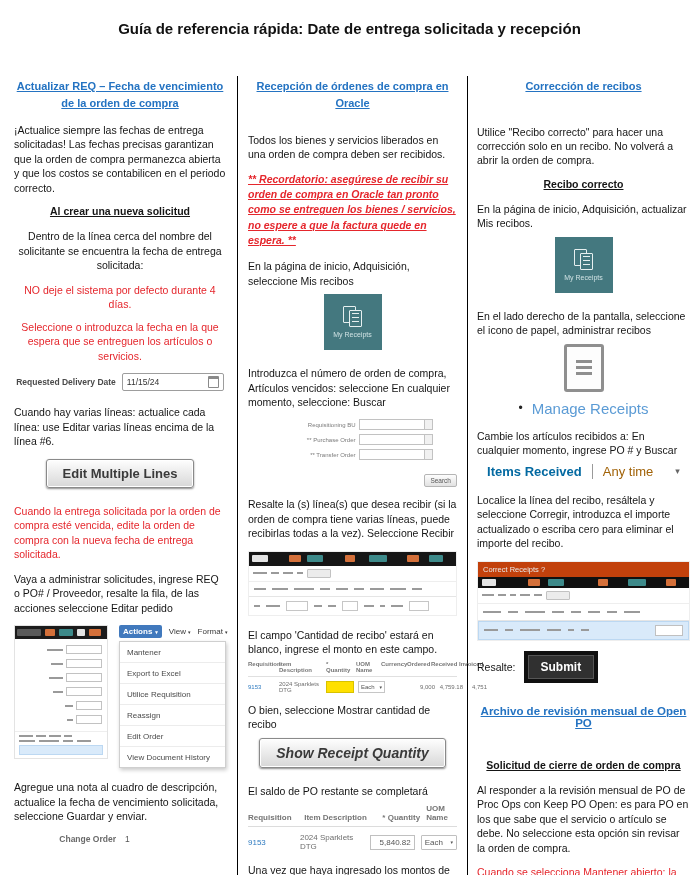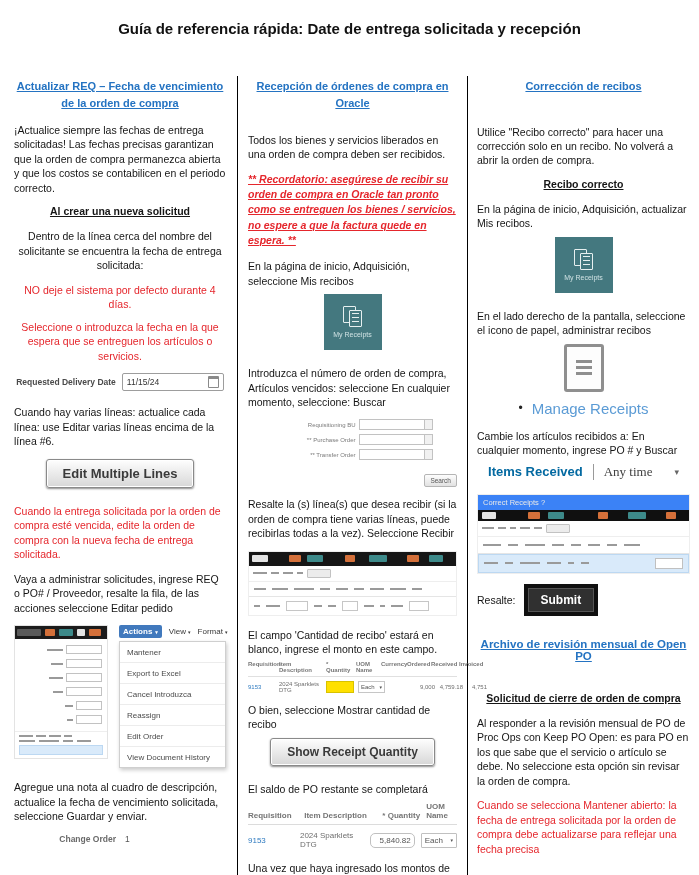--- a/index.html
+++ b/index.html
@@ -95,37 +95,37 @@
   .qc{flex:0 0 auto;}
   .c1{width:27px}.c2{width:43px}.c3{width:26px}.c4{width:21px}.c5{width:22px}.c6{width:20px;text-align:right}.c7{width:24px;text-align:right}.c8{width:20px;text-align:right}
   .link{color:#2f7bc0;}
   .ybox{height:10px;background:#ffe000;border:1px solid #d8c200;}
   .uombox{height:10px;border:1px solid #c6c6c6;background:#fff;display:inline-flex;align-items:center;justify-content:space-between;padding:0 2px;color:#555;}
   
   .btbl{font-size:8px;color:#6e6e6e;margin:2px 0 12px;}
   .bhead{display:flex;gap:6px;font-weight:bold;color:#757575;border-bottom:1px solid #dcdcdc;padding-bottom:4px;margin-bottom:6px;align-items:flex-end;}
   .brow{display:flex;gap:6px;align-items:center;}
   .b1{width:52px}.b2{width:72px}.b3{width:42px;text-align:right}.b4{width:32px}
-  .inbox{height:13px;border:1px solid #c0c0c0;border-radius:5px;background:#fff;display:inline-flex;align-items:center;justify-content:flex-end;padding:0 3px;color:#555;}
+  .inbox{height:13px;border:1px solid #c0c0c0;border-radius:0;background:#fff;display:inline-flex;align-items:center;justify-content:flex-end;padding:0 3px;color:#555;}
   .uomsel{height:13px;border:1px solid #c0c0c0;border-radius:1px;background:#fff;display:inline-flex;align-items:center;justify-content:space-between;padding:0 3px;color:#555;}
   
   .doc-icon{width:34px;height:42px;border:3px solid #8f8f8f;border-radius:3px;margin:2px auto 8px;
     display:flex;flex-direction:column;align-items:center;justify-content:center;gap:3px;background:#fdfdfd;}
   .doc-icon i{display:block;width:16px;height:3px;background:#8f8f8f;}
   .mr-link{display:flex;align-items:center;justify-content:center;gap:9px;margin:0 0 12px;}
   .bullet{color:#222;font-size:12px;}
   .mr-text{color:#5b9bd5;font-size:15px;cursor:pointer;}
   .ir{display:flex;align-items:center;justify-content:center;margin:6px 0 14px;font-size:13px;}
   .ir-label{font-weight:bold;color:#0369a1;margin-right:10px;}
   .ir-select{border-left:1px solid #9a9a9a;padding-left:10px;display:flex;align-items:center;gap:22px;cursor:pointer;}
-  .ir-value{color:#404040;font-family:Liberation Serif, serif;}
+  .ir-value{color:#a16207;}
   .ir-chev{color:#666;font-size:9px;}
   
   .cr{margin:0 0 10px;border:1px solid #eee;}
-  .cr-title{background:#3b82f6;color:#e8e8e8;font-size:7.5px;padding:3px 5px;}
+  .cr-title{background:#c2410c;color:#e8e8e8;font-size:7.5px;padding:3px 5px;}
   .cr-banner{position:relative;height:11px;background:#101010;overflow:hidden;}
   .cr-toolbar{display:flex;align-items:center;gap:4px;padding:3px 4px;border-bottom:1px solid #eee;}
   .cr-head{display:flex;align-items:center;gap:7px;padding:7px 5px;border-bottom:1px solid #e5e5e5;}
   .cr-row{display:flex;align-items:center;gap:7px;padding:3px 5px;background:#d9eafa;border:1px solid #bcd8f2;}
   .cr-row .inbox2{margin-left:auto;width:26px;height:9px;border:1px solid #c0c0c0;background:#fff;}
   .link-head{display:block;color:#2473c2;font-weight:bold;text-decoration:underline;text-align:center;font-size:11.5px;margin:22px 0 30px;cursor:pointer;}
   .subhead.center{text-align:center;}
   .mb4{margin-bottom:4px;} .mb6{margin-bottom:6px;} .mb8{margin-bottom:8px;}
   .col3 .choose-row{margin-bottom:0;}
 </style>
@@ -222,21 +222,21 @@
               <i class="chev">▾</i>
             </span>
           <span class="tb-item">
               <span>Format</span>
               <i class="chev">▾</i>
             </span>
         </div>
         <div class="menu-list">
           <div class="menu-item">Mantener</div>
           <div class="menu-item">Export to Excel</div>
-          <div class="menu-item">Cancel Introduzca</div>
+          <div class="menu-item">Utilice Requisition</div>
           <div class="menu-item">Reassign</div>
           <div class="menu-item">Edit Order</div>
           <div class="menu-item">View Document History</div>
         </div>
       </div>
     </div>
 
     <p class="body">Agregue una nota al cuadro de descripción, actualice la fecha de vencimiento solicitada, seleccione Guardar y enviar.</p>
 
     <div class="co-shot">
@@ -352,21 +352,21 @@
             <i class="chev">▾</i>
           </span>
         <span class="qc c5"></span>
         <span class="qc c6">9,000</span>
         <span class="qc c7">4,759.18</span>
         <span class="qc c8">4,751</span>
       </div>
     </div>
 
     <p class="body mb6">O bien, seleccione Mostrar cantidad de recibo</p>
-    <button class="gray-btn" style="font-size:12px;">Show Receipt Quantity</button>
+    <button class="gray-btn" style="font-size:14px;font-style:italic;">Show Receipt Quantity</button>
     <p class="body mb6">El saldo de PO restante se completará</p>
 
     <div class="btbl">
       <div class="bhead">
         <span class="b1">Requisition</span>
         <span class="b2">Item Description</span>
         <span class="b3">* Quantity</span>
         <span class="b4">UOM Name</span>
       </div>
       <div class="brow">
@@ -414,20 +414,21 @@
     <p class="body mb4">Cambie los artículos recibidos a: En cualquier momento, ingrese PO # y Buscar</p>
 
     <div class="ir">
       <span class="ir-label">Items Received</span>
       <span class="ir-select">
         <span class="ir-value">Any time</span>
         <span class="ir-chev">▾</span>
       </span>
     </div>
 
+    <p class="body">Localice la línea del recibo, resáltela y seleccione Corregir, introduzca el importe actualizado o escriba cero para eliminar el importe del recibo.</p>
 
     <div class="cr">
       <div class="cr-title">Correct Receipts ?</div>
       <div class="cr-banner">
         <i class="blob bw" style="left:4px;width:14px;top:2px;"></i>
         <i class="blob bo" style="left:50px;width:12px;top:2px;"></i>
         <i class="blob bt" style="left:70px;width:16px;top:2px;"></i>
         <i class="blob bo" style="left:120px;width:10px;top:2px;"></i>
         <i class="blob bt" style="left:150px;width:18px;top:2px;"></i>
         <i class="blob bo" style="left:188px;width:10px;top:2px;"></i>

